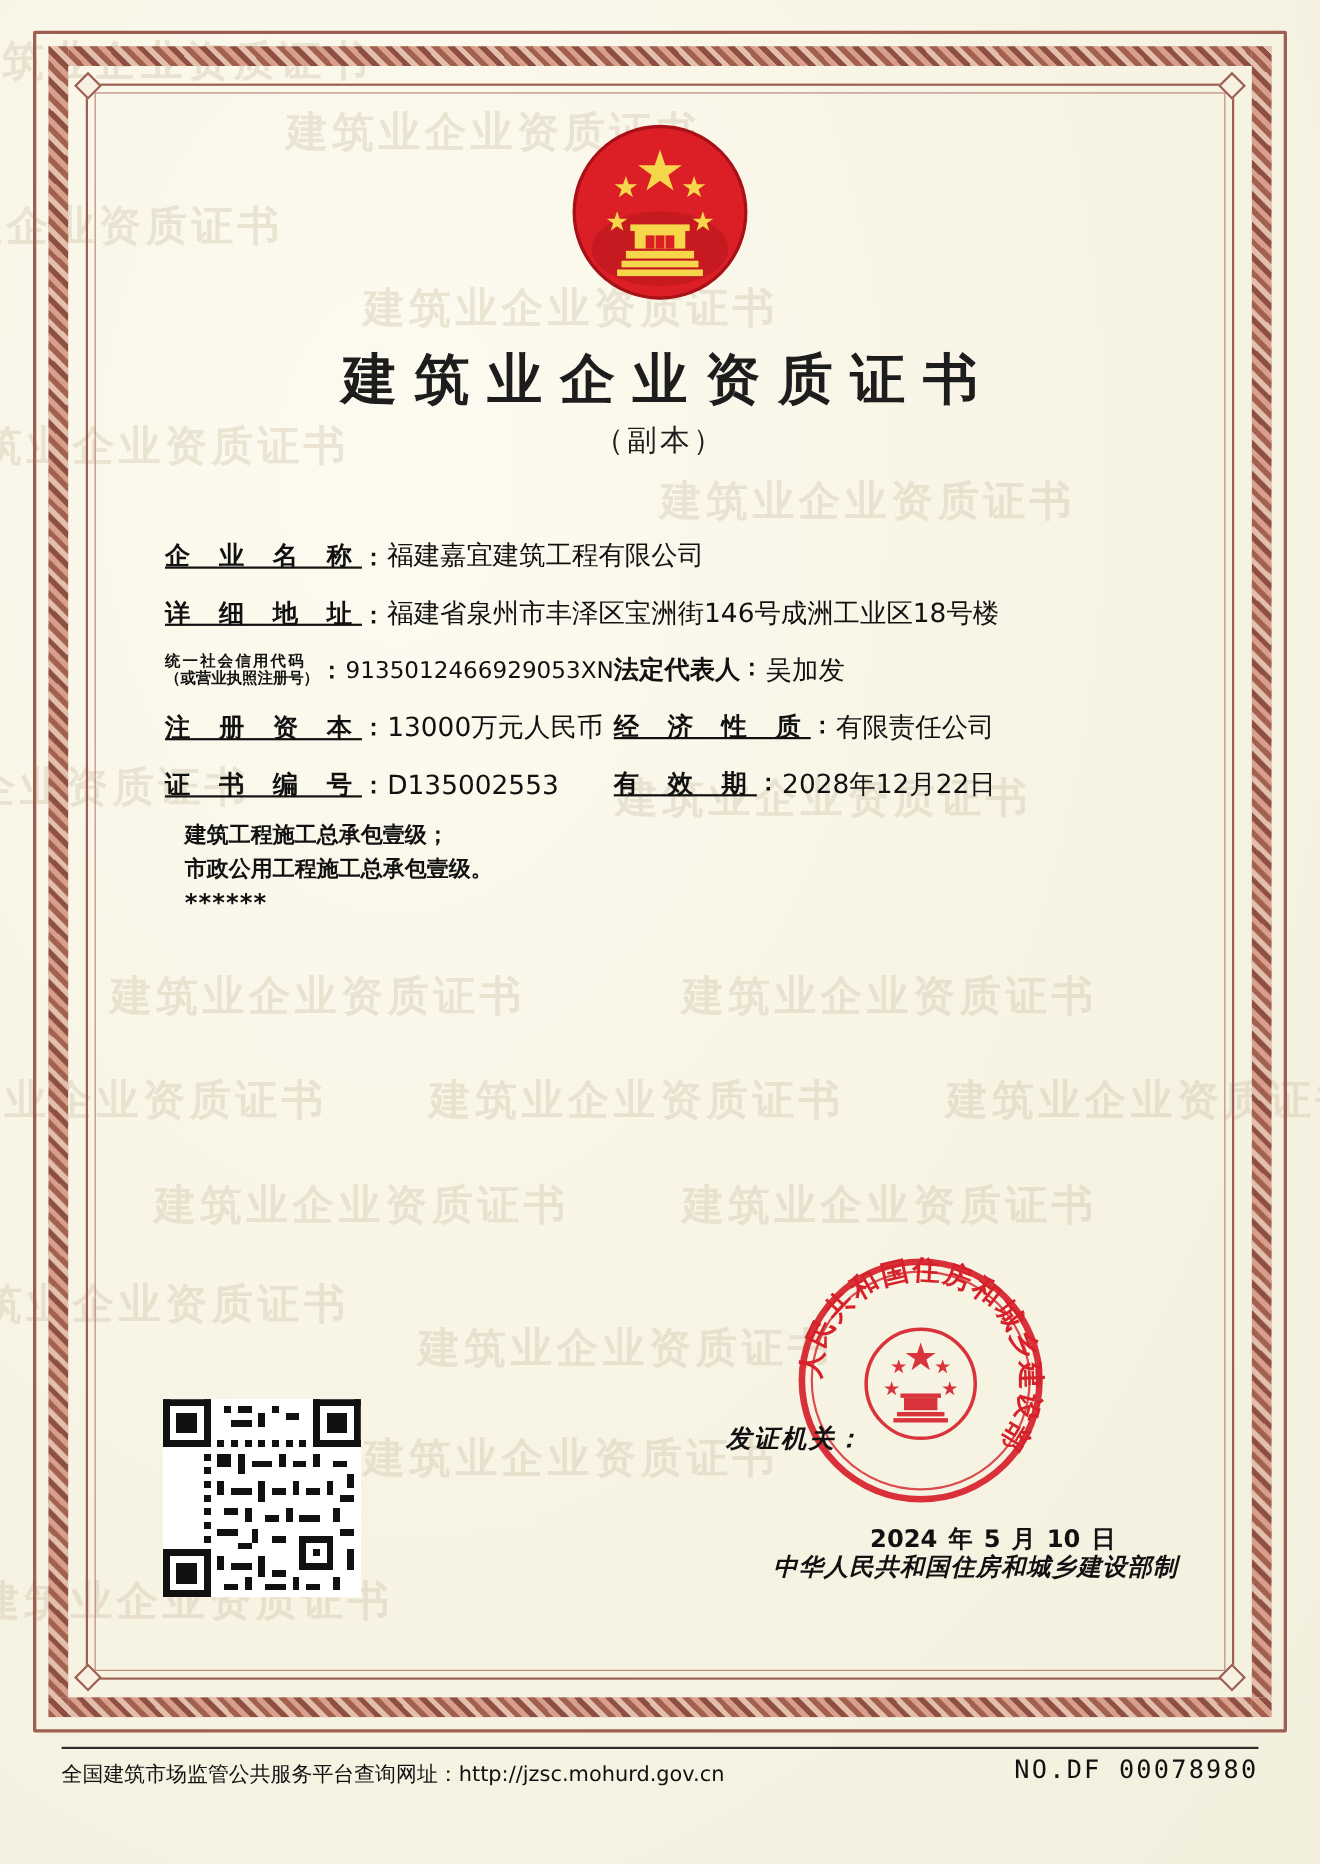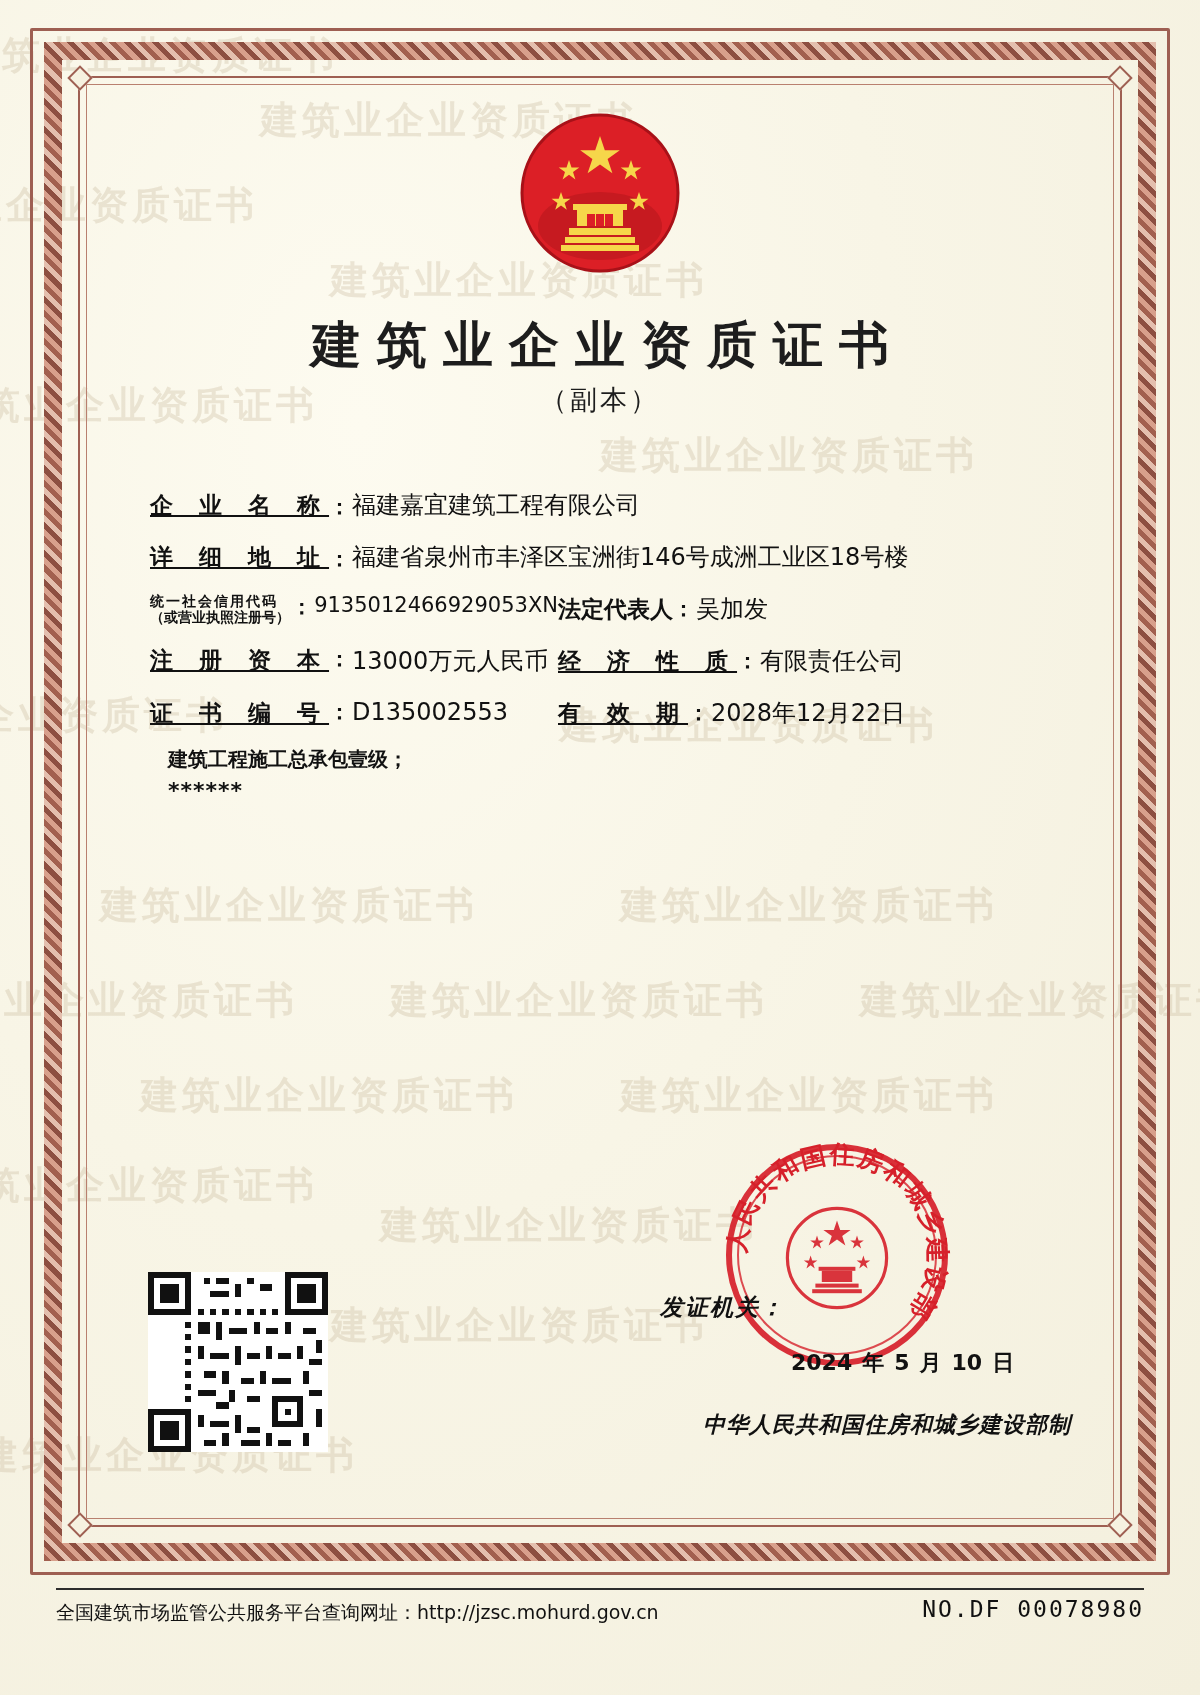--- a/index.html
+++ b/index.html
@@ -151,22 +151,22 @@
     padding: 0 2px 0 0;
   }
   .val {
     font-family: "DejaVu Sans", sans-serif;
     font-weight: 400;
     font-size: 24px;
     color: #111;
     white-space: nowrap;
   }
   .val.small { font-size: 21px; }
-  .col-left { width: 408px; display: flex; align-items: flex-start; }
-  .col-right { display: flex; align-items: center; }
+  .col-left { width: 408px; display: flex; align-items: center; }
+  .col-right { display: flex; align-items: flex-start; }
 
   .uscc-label {
     display: flex;
     flex-direction: column;
     line-height: 1.15;
     font-family: "DejaVu Sans", sans-serif;
     font-weight: 700;
     font-size: 14px;
     color: #111;
     width: 168px;
@@ -229,21 +229,21 @@
     font-family: "DejaVu Sans", sans-serif;
     font-weight: 700;
     font-size: 23px;
     color: #111;
     letter-spacing: 2px;
     font-style: italic;
   }
   .issue-date {
     position: absolute;
     left: 786px;
-    top: 1348px;
+    top: 1384px;
     font-family: "DejaVu Sans", sans-serif;
     font-weight: 700;
     font-size: 22px;
     color: #111;
   }
   .issue-date span { margin: 0 5px; }
   .issuer-full {
     position: absolute;
     left: 703px;
     top: 1410px;
@@ -395,20 +395,21 @@
       </div>
       <div class="col-right">
         <span class="lbl sp">有 效 期</span>
         <span class="colon">：</span>
         <span class="val">2028年12月22日</span>
       </div>
     </div>
 
     <div class="qual-list">
       <div>建筑工程施工总承包壹级；</div>
+      <div>市政公用工程施工总承包壹级。</div>
     </div>
     <div class="stars">******</div>
   </div>
 
   <div class="qr">
     <svg width="180" height="180" viewBox="0 0 29 29" shape-rendering="crispEdges">
       <rect width="29" height="29" fill="#ffffff"></rect>
       <g fill="#111111">
 
         <rect x="0" y="0" width="7" height="1"></rect>

